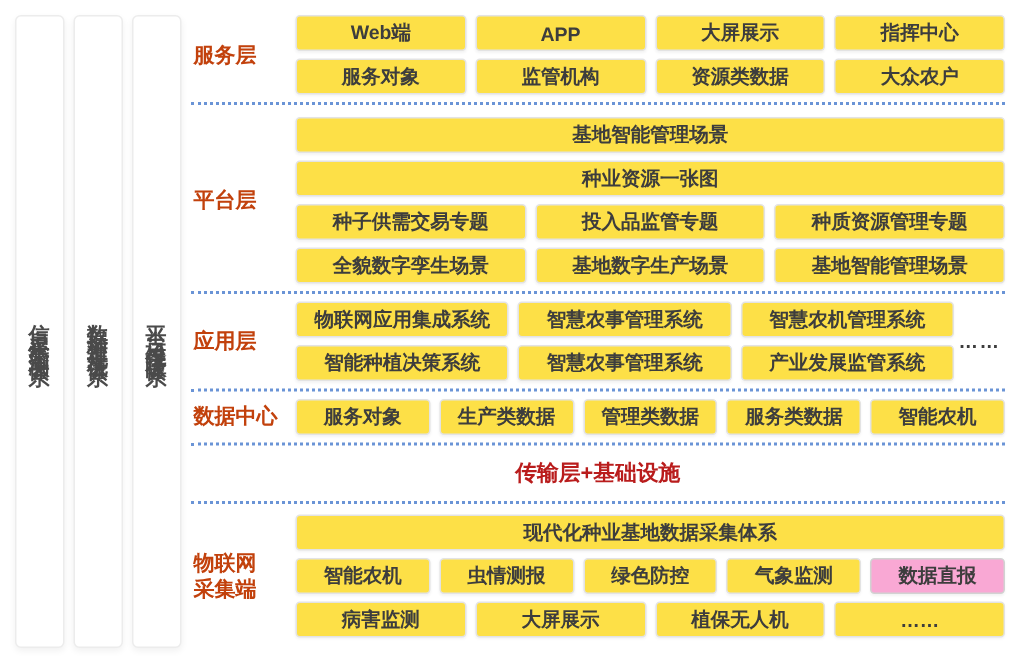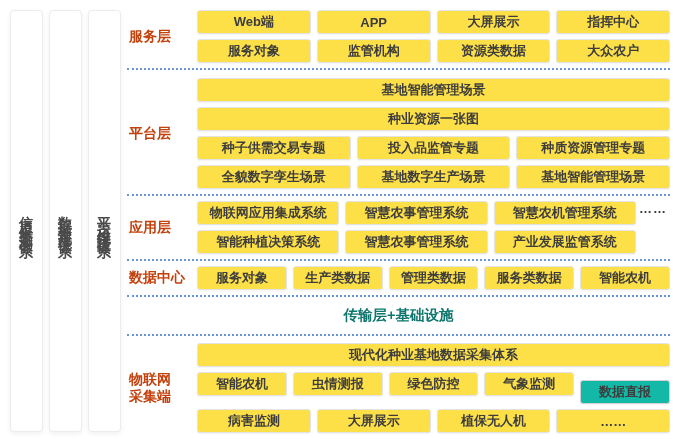--- a/index.html
+++ b/index.html
@@ -27,30 +27,30 @@
     line-height:1.25;padding-left:2px;box-sizing:border-box;
   }
   .content{flex:1;display:flex;flex-direction:column;gap:5px;min-width:0;}
   .row{display:flex;gap:6px;}
   .box{
     flex:1;height:22px;background:#fde047;border:1px solid #e3e3e3;border-radius:3px;
     box-shadow:0 1px 2px rgba(0,0,0,0.05);
     display:flex;align-items:center;justify-content:center;
     font-size:13px;font-weight:bold;color:#3d3d3d;white-space:nowrap;overflow:hidden;
   }
-  .box.gray{background:#14b8a6;border-color:#d2d2d2;margin-top:8px;}
+  .box.gray{background:#f9a8d4;border-color:#d2d2d2;}
   .sep{border-top:2px dotted #6a94d6;margin:5px 0;height:0;}
   .dots{
     flex:0 0 34px;display:flex;align-items:center;justify-content:center;
     font-size:13px;font-weight:bold;color:#3d3d3d;letter-spacing:1px;
   }
-  .app-wrap{display:flex;align-items:flex-start;}
+  .app-wrap{display:flex;align-items:center;}
   .app-rows{flex:1;display:flex;flex-direction:column;gap:5px;min-width:0;}
   .transport{
-    text-align:center;font-size:14.5px;font-weight:bold;color:#0f766e;
+    text-align:center;font-size:14.5px;font-weight:bold;color:#b91c1c;
     padding:4px 0;
   }
   .pt4{padding-top:2px;}
   .mt3{margin-top:3px;}
 </style>
 </head>
 <body>
 
 <div class="canvas">
 

